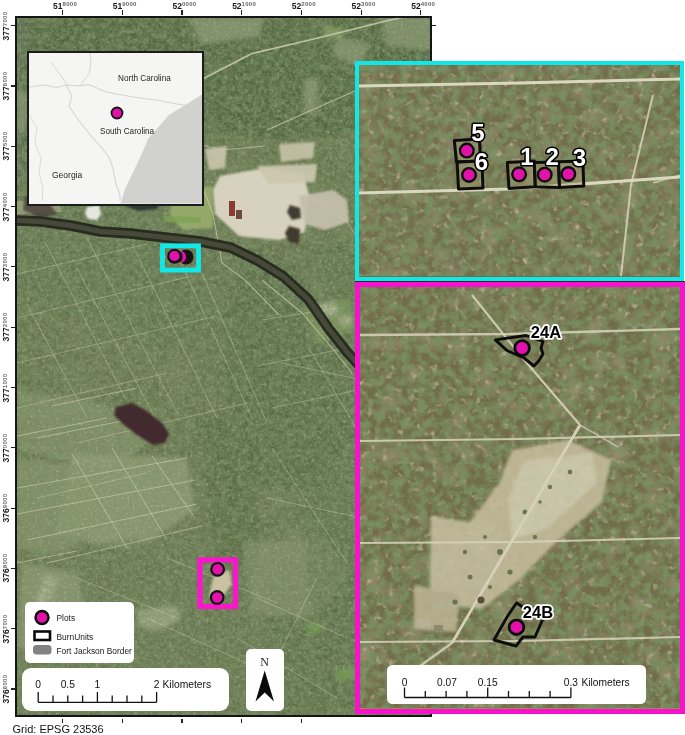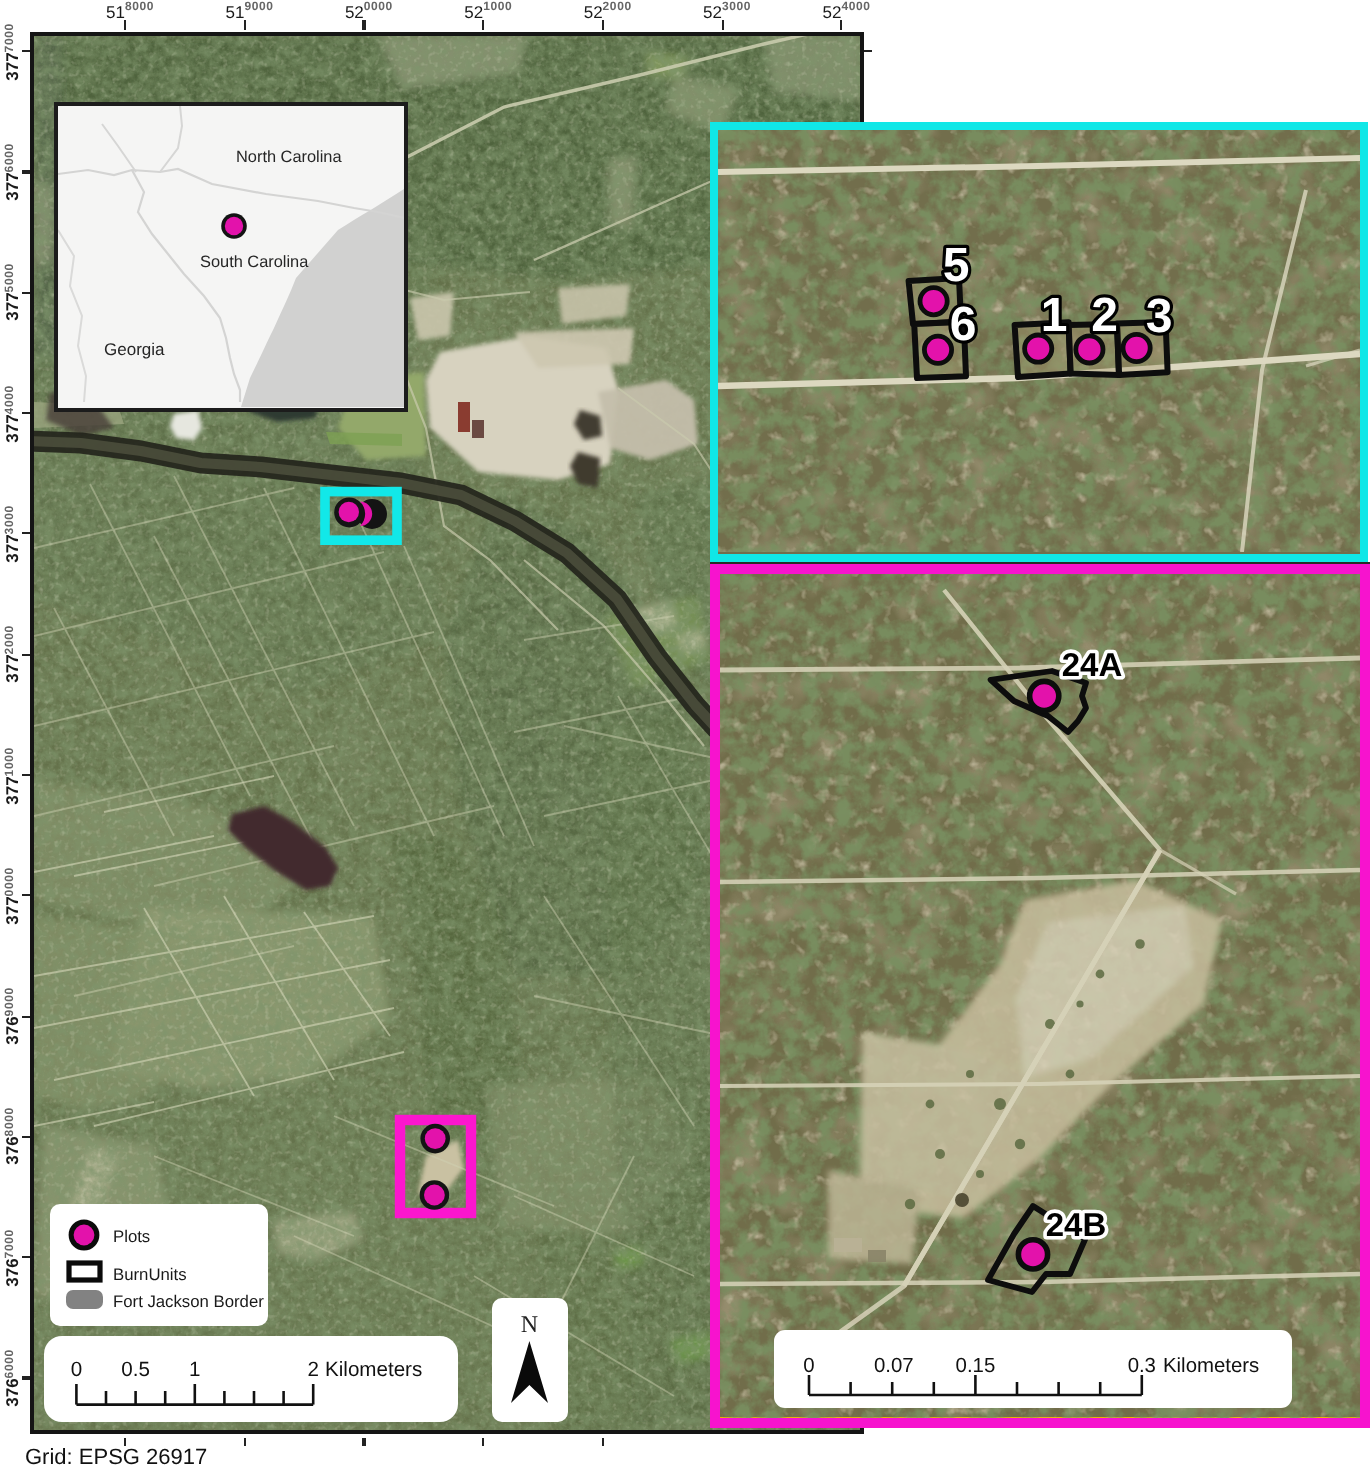--- a/index.html
+++ b/index.html
@@ -1,18 +1,18 @@
 <!DOCTYPE html>
 <html><head>
 <meta charset="utf-8">
 <style>
 html,body{margin:0;padding:0;background:#fff;-webkit-font-smoothing:antialiased;}
 body{width:685px;height:735px;position:relative;font-family:"Liberation Sans",sans-serif;overflow:hidden;}
 .abs{position:absolute;}
-.ct{position:absolute;top:0.5px;white-space:nowrap;font-weight:normal;font-size:8.5px;color:#1a1a1a;}
+.ct{position:absolute;top:0.5px;white-space:nowrap;font-weight:bold;font-size:8.5px;color:#1a1a1a;}
 .cl{position:absolute;white-space:nowrap;font-weight:bold;font-size:8.5px;color:#1a1a1a;transform:rotate(-90deg);transform-origin:center;width:40px;text-align:center;}
 .cl small{font-weight:bold;font-size:6px;color:#666;vertical-align:2.5px;letter-spacing:0.3px;}
 .tick{position:absolute;background:#222;}
 </style>
 </head>
 <body>
 
 <div class="abs" style="left:14.5px;top:15.5px;width:413px;height:697px;border:2px solid #151515;background:#6b7750;">
 <svg width="413" height="697" viewBox="0 0 413 697" xmlns="http://www.w3.org/2000/svg">
 <defs>
@@ -474,13 +474,13 @@
 </div>
 
 <div class="tick" style="left:62px;top:718.5px;width:1.2px;height:4.5px;"></div>
 <div class="tick" style="left:121.7px;top:718.5px;width:1.2px;height:4.5px;"></div>
 <div class="tick" style="left:181.4px;top:718.5px;width:1.2px;height:4.5px;"></div>
 <div class="tick" style="left:241.1px;top:718.5px;width:1.2px;height:4.5px;"></div>
 <div class="tick" style="left:300.8px;top:718.5px;width:1.2px;height:4.5px;"></div>
 
 <div class="tick" style="left:431.5px;top:25.2px;width:4px;height:1.2px;"></div>
 
-<div class="abs" style="left:12.5px;top:722.5px;font-size:11px;color:#111;">Grid: EPSG 26917</div>
+<div class="abs" style="left:12.5px;top:722.5px;font-size:11px;color:#111;">Grid: EPSG 23536</div>
 
 </body></html>

